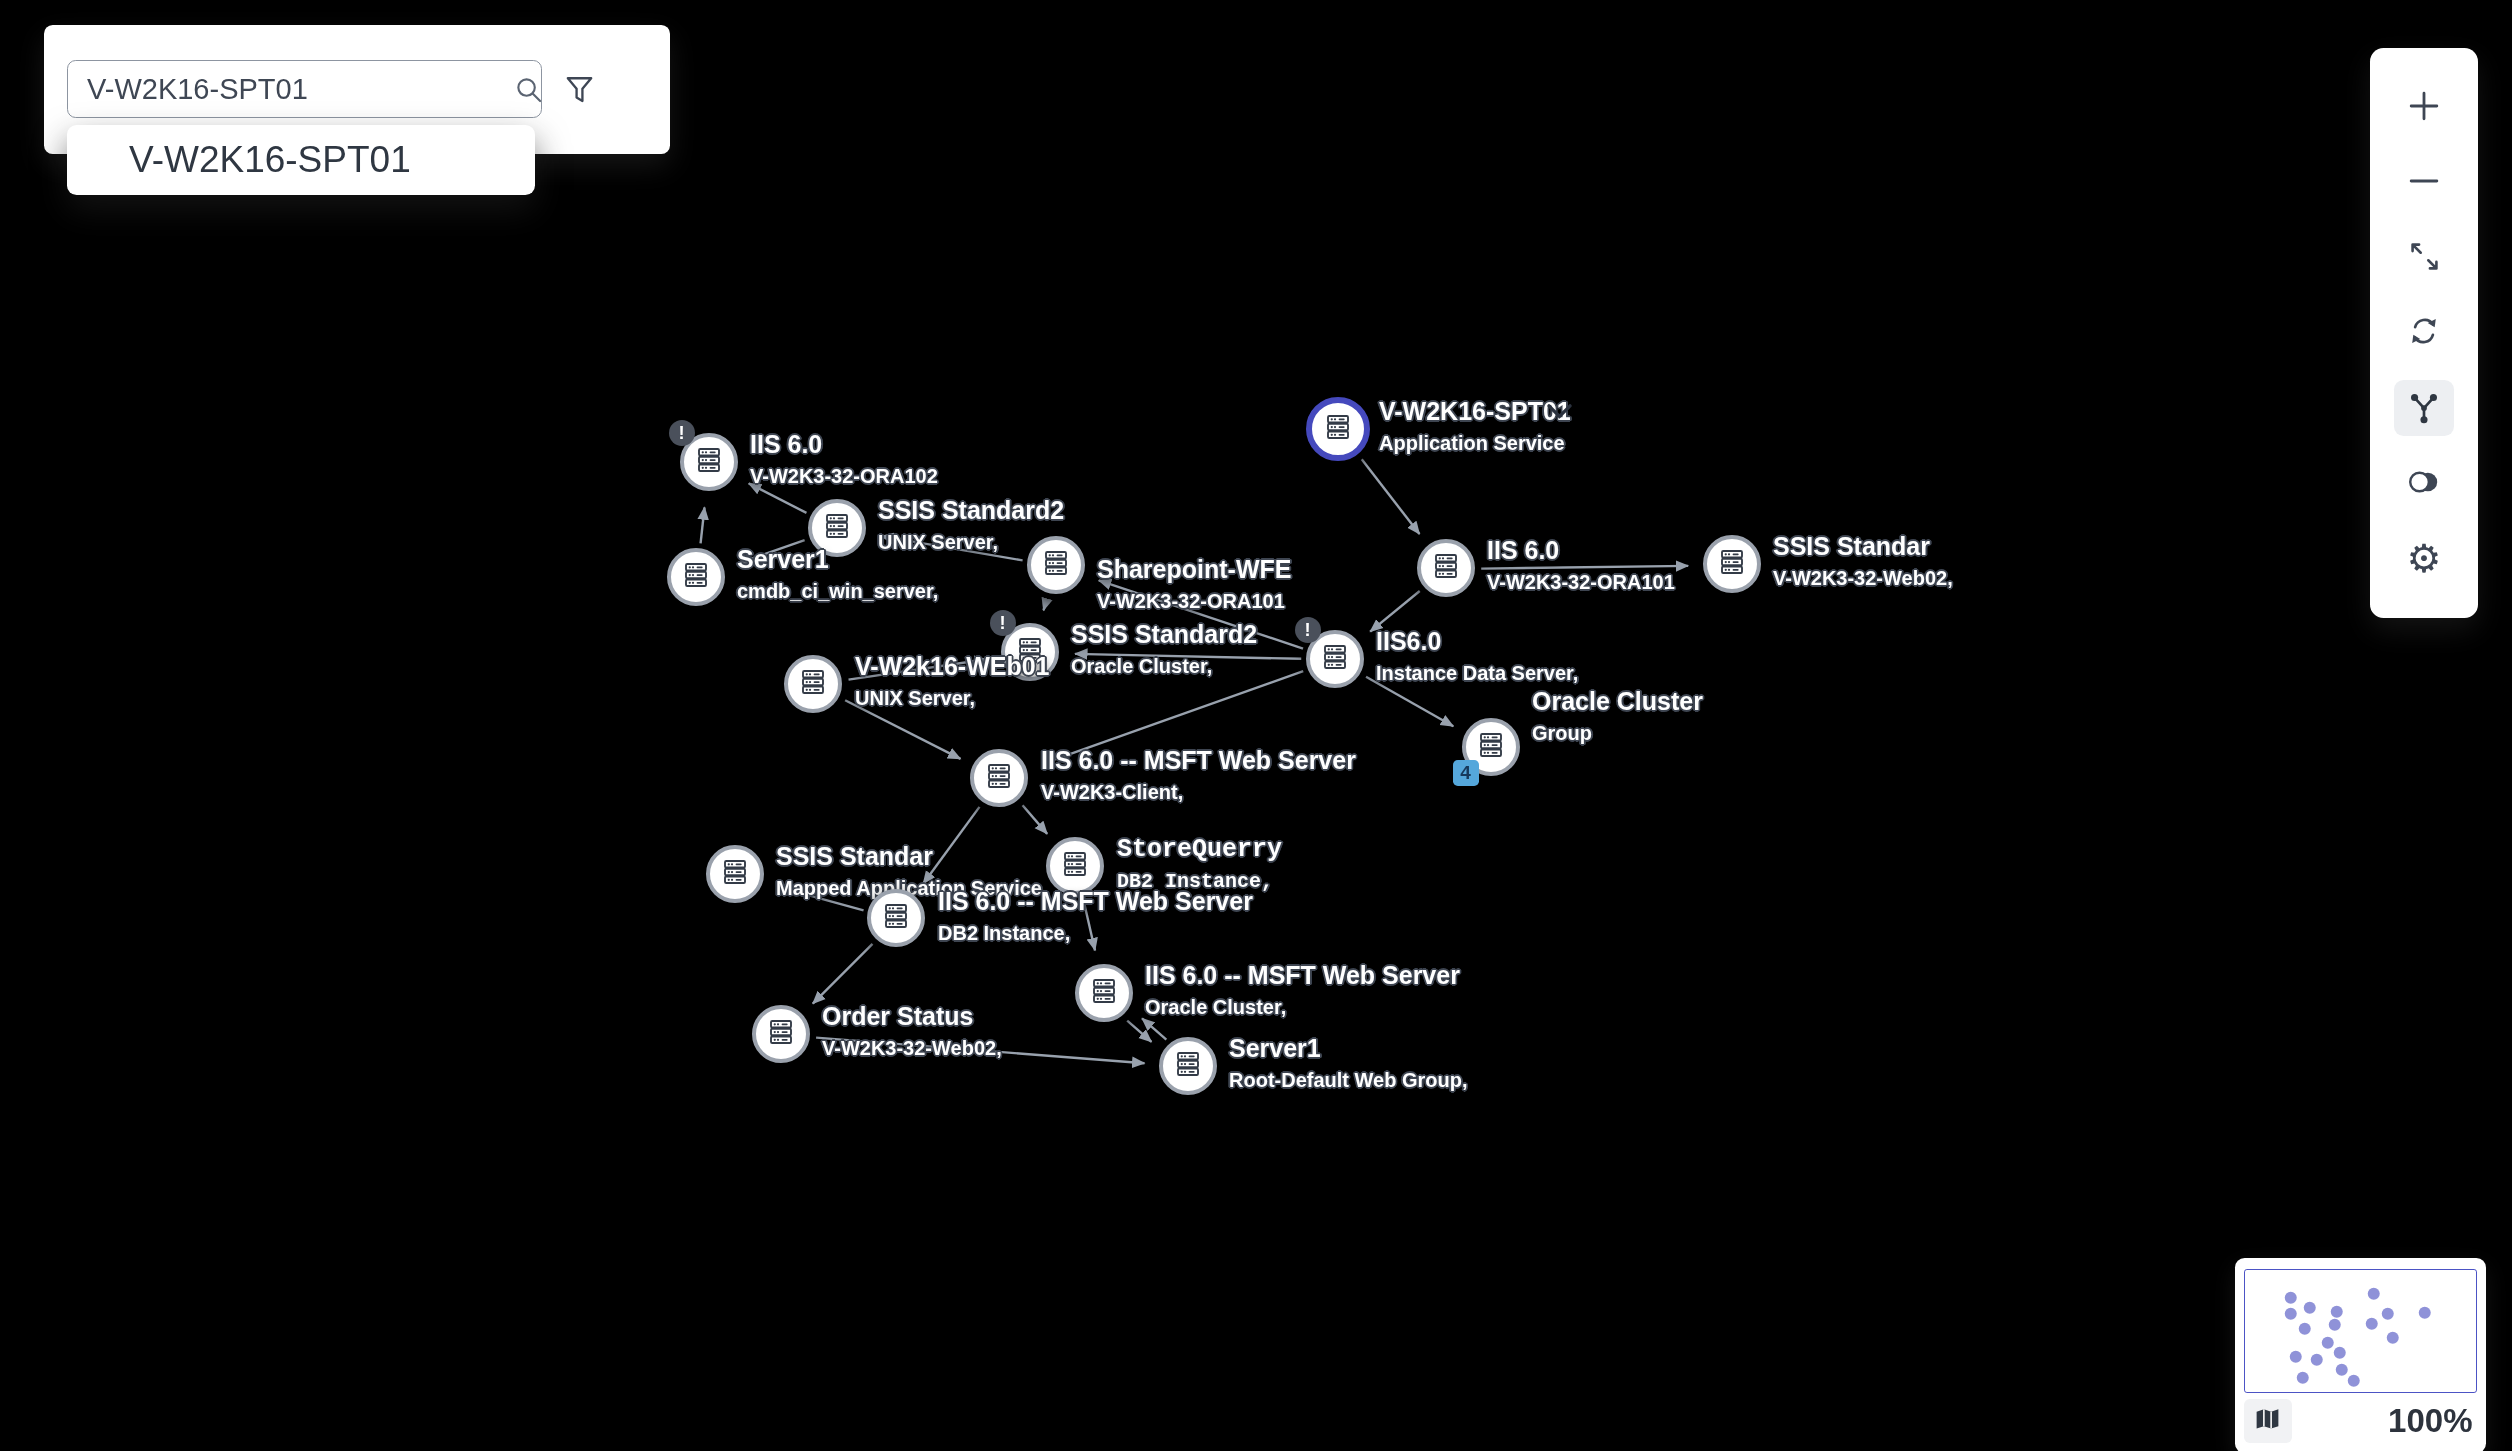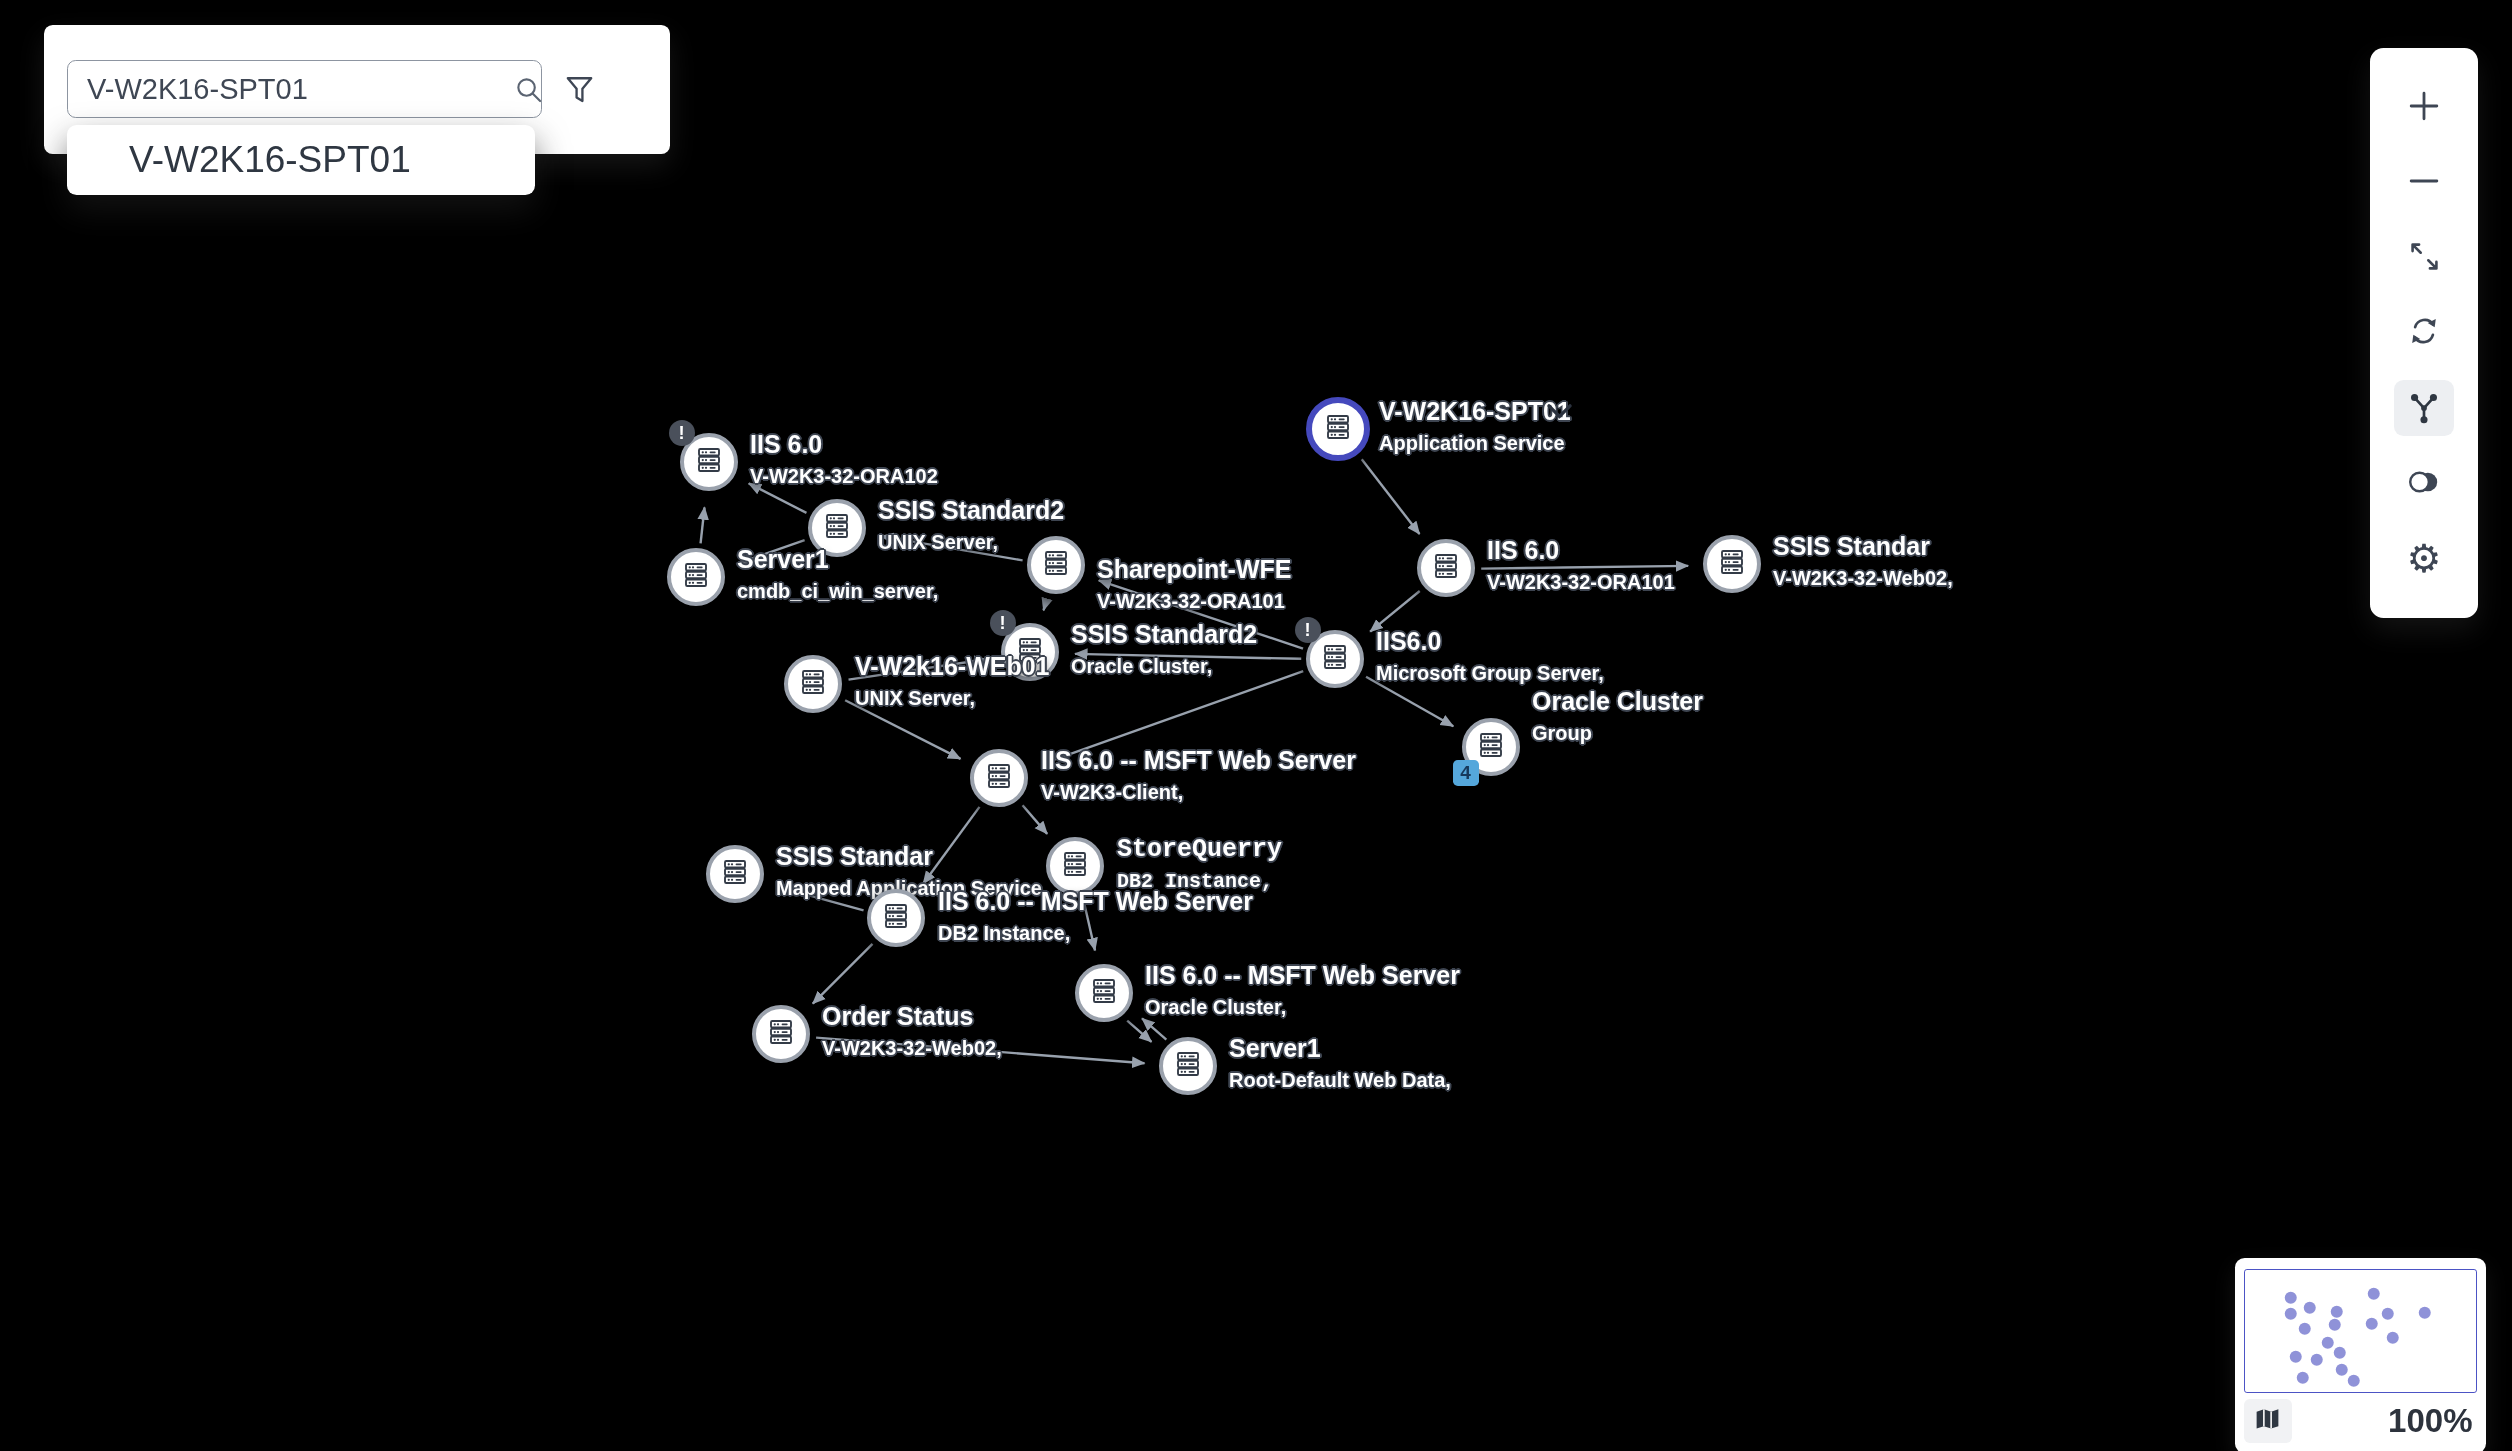--- a/index.html
+++ b/index.html
@@ -325,21 +325,21 @@
               <rect x="12.5" y="11.4" width="4.8" height="1.3" rx="0.6"></rect>
               <circle cx="7" cy="18.2" r="0.9"></circle>
               <circle cx="9.6" cy="18.2" r="0.9"></circle>
               <rect x="12.5" y="17.6" width="4.8" height="1.3" rx="0.6"></rect>
             </g>
           </svg></span>
         <span class="badge" style="background: rgb(74, 80, 91);">!</span>
       </div>
       <div class="nlabel" style="left: 1376px; top: 627px;">
         <div class="t">IIS6.0</div>
-        <div class="s">Microsoft Group Server,</div>
+        <div class="s">Instance Data Server,</div>
       </div>
       <div class="node" style="left: 1462px; top: 718px; border-color: rgb(154, 161, 172); background: rgb(255, 255, 255);">
         <span><svg viewBox="0 0 24 24" width="30" height="30">
             <g fill="none" stroke="#333b47" stroke-width="1.5">
               <rect x="4" y="3.2" width="16" height="5.2" rx="1"></rect>
               <rect x="4" y="9.4" width="16" height="5.2" rx="1"></rect>
               <rect x="4" y="15.6" width="16" height="5.2" rx="1"></rect>
             </g>
             <g fill="#333b47">
               <circle cx="7" cy="5.8" r="0.9"></circle>
@@ -518,21 +518,21 @@
               <circle cx="9.6" cy="12" r="0.9"></circle>
               <rect x="12.5" y="11.4" width="4.8" height="1.3" rx="0.6"></rect>
               <circle cx="7" cy="18.2" r="0.9"></circle>
               <circle cx="9.6" cy="18.2" r="0.9"></circle>
               <rect x="12.5" y="17.6" width="4.8" height="1.3" rx="0.6"></rect>
             </g>
           </svg></span>
       </div>
       <div class="nlabel" style="left: 1229px; top: 1034px;">
         <div class="t">Server1</div>
-        <div class="s">Root-Default Web Data,</div>
+        <div class="s">Root-Default Web Group,</div>
       </div>
     </div>
 </div>
 
 <div class="search-card">
   <input class="search-input" type="text" value="V-W2K16-SPT01" style="">
   <span class="search-icon">
     <svg viewBox="0 0 30 30" width="29" height="29">
         <circle cx="13" cy="13" r="8.5" fill="none" stroke="#5b6472" stroke-width="2.2"></circle>
         <line x1="19.5" y1="19.5" x2="27" y2="27" stroke="#5b6472" stroke-width="2.2" stroke-linecap="round"></line>

